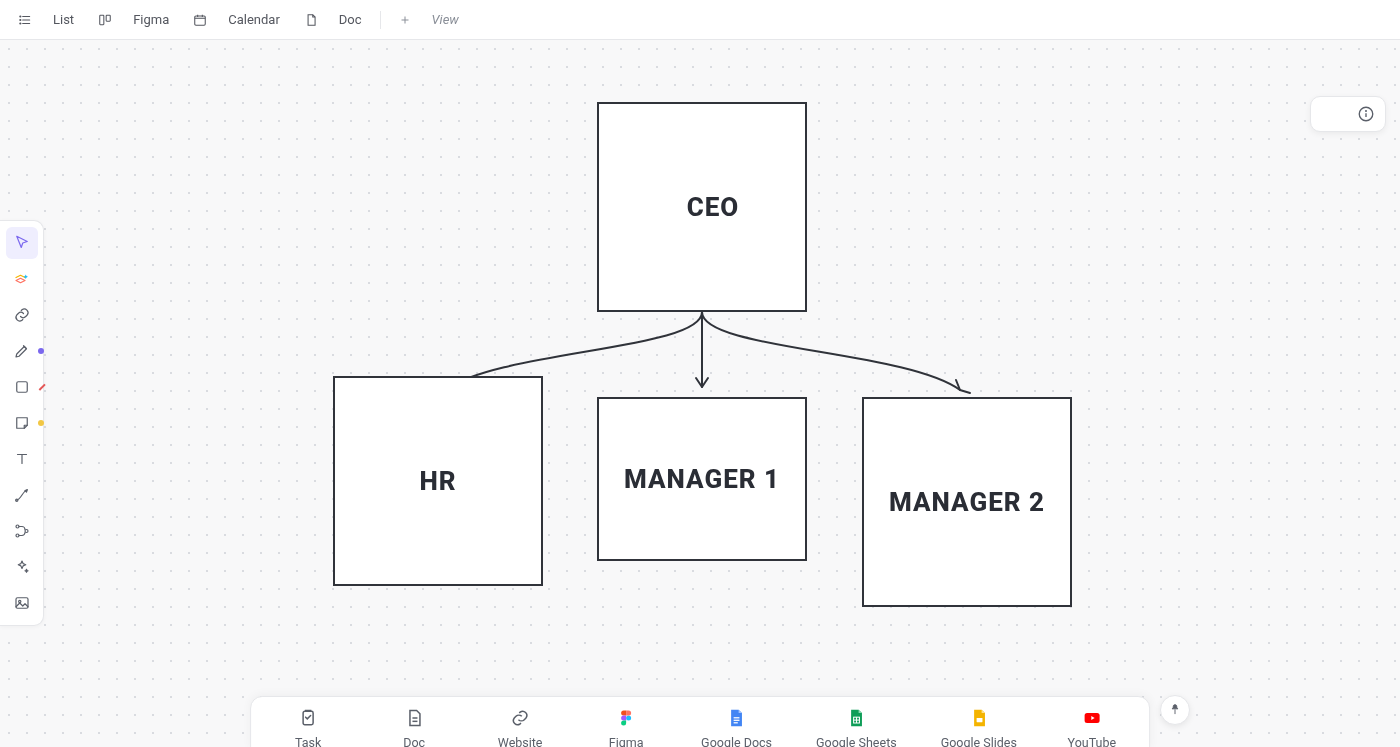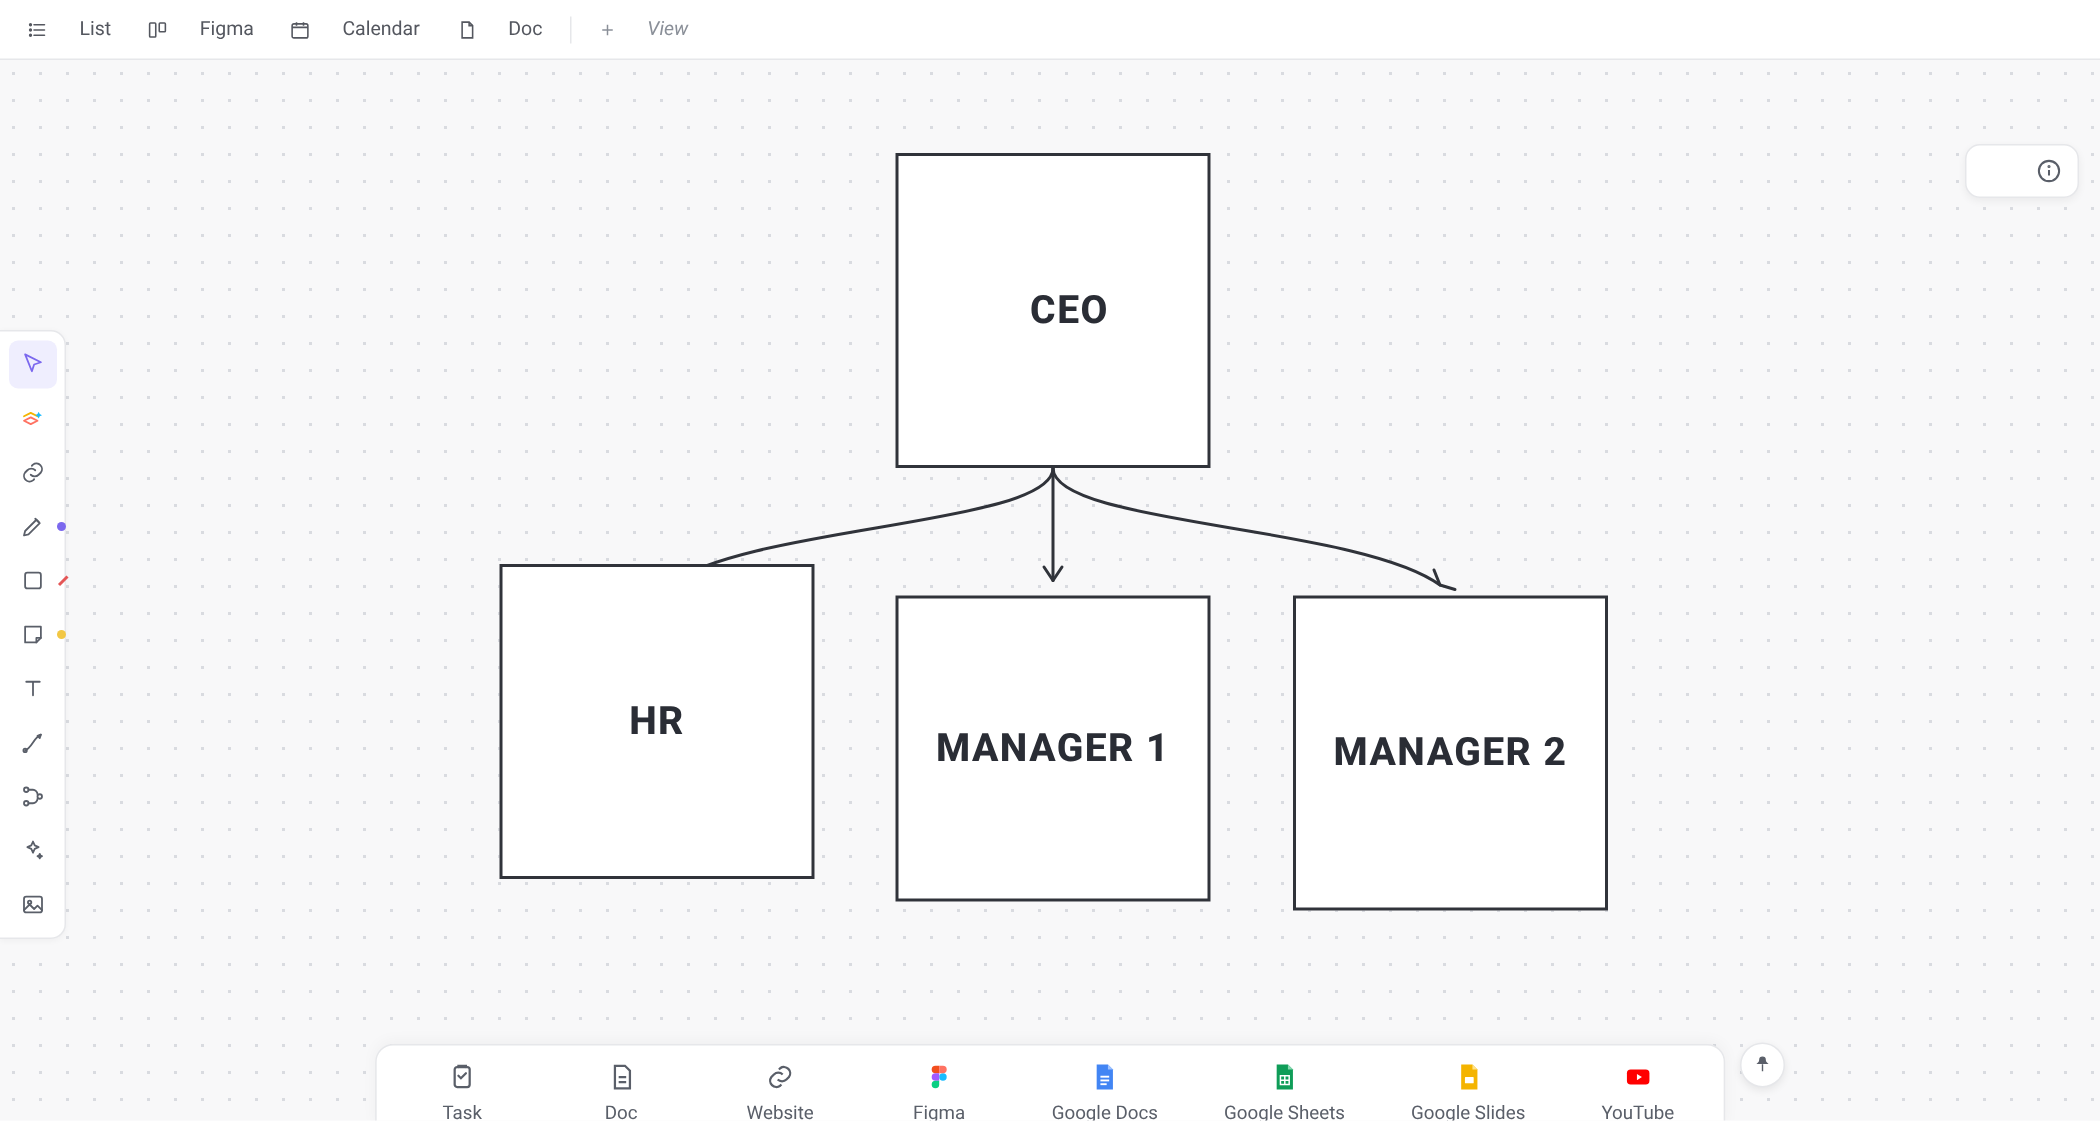--- a/index.html
+++ b/index.html
@@ -277,21 +277,21 @@
         <path d="M960 350 l10 3 M960 350 l-4 -10"></path>
       </g>
     </svg>
 
     <div class="node" style="left:597px;top:62px;width:210px;height:210px;padding-left:32px;">
       <span>CEO</span>
     </div>
     <div class="node" style="left:333px;top:336px;width:210px;height:210px;">
       <span>HR</span>
     </div>
-    <div class="node" style="left:597px;top:357px;width:210px;height:204px;">
+    <div class="node" style="left:597px;top:357px;width:210px;height:164px;">
       <span>MANAGER 1</span>
     </div>
     <div class="node" style="left:862px;top:357px;width:210px;height:210px;">
       <span>MANAGER 2</span>
     </div>
   </div>
 
   <div class="info-chip">
     <svg viewBox="0 0 24 24">
         <circle cx="12" cy="12" r="9"></circle>

